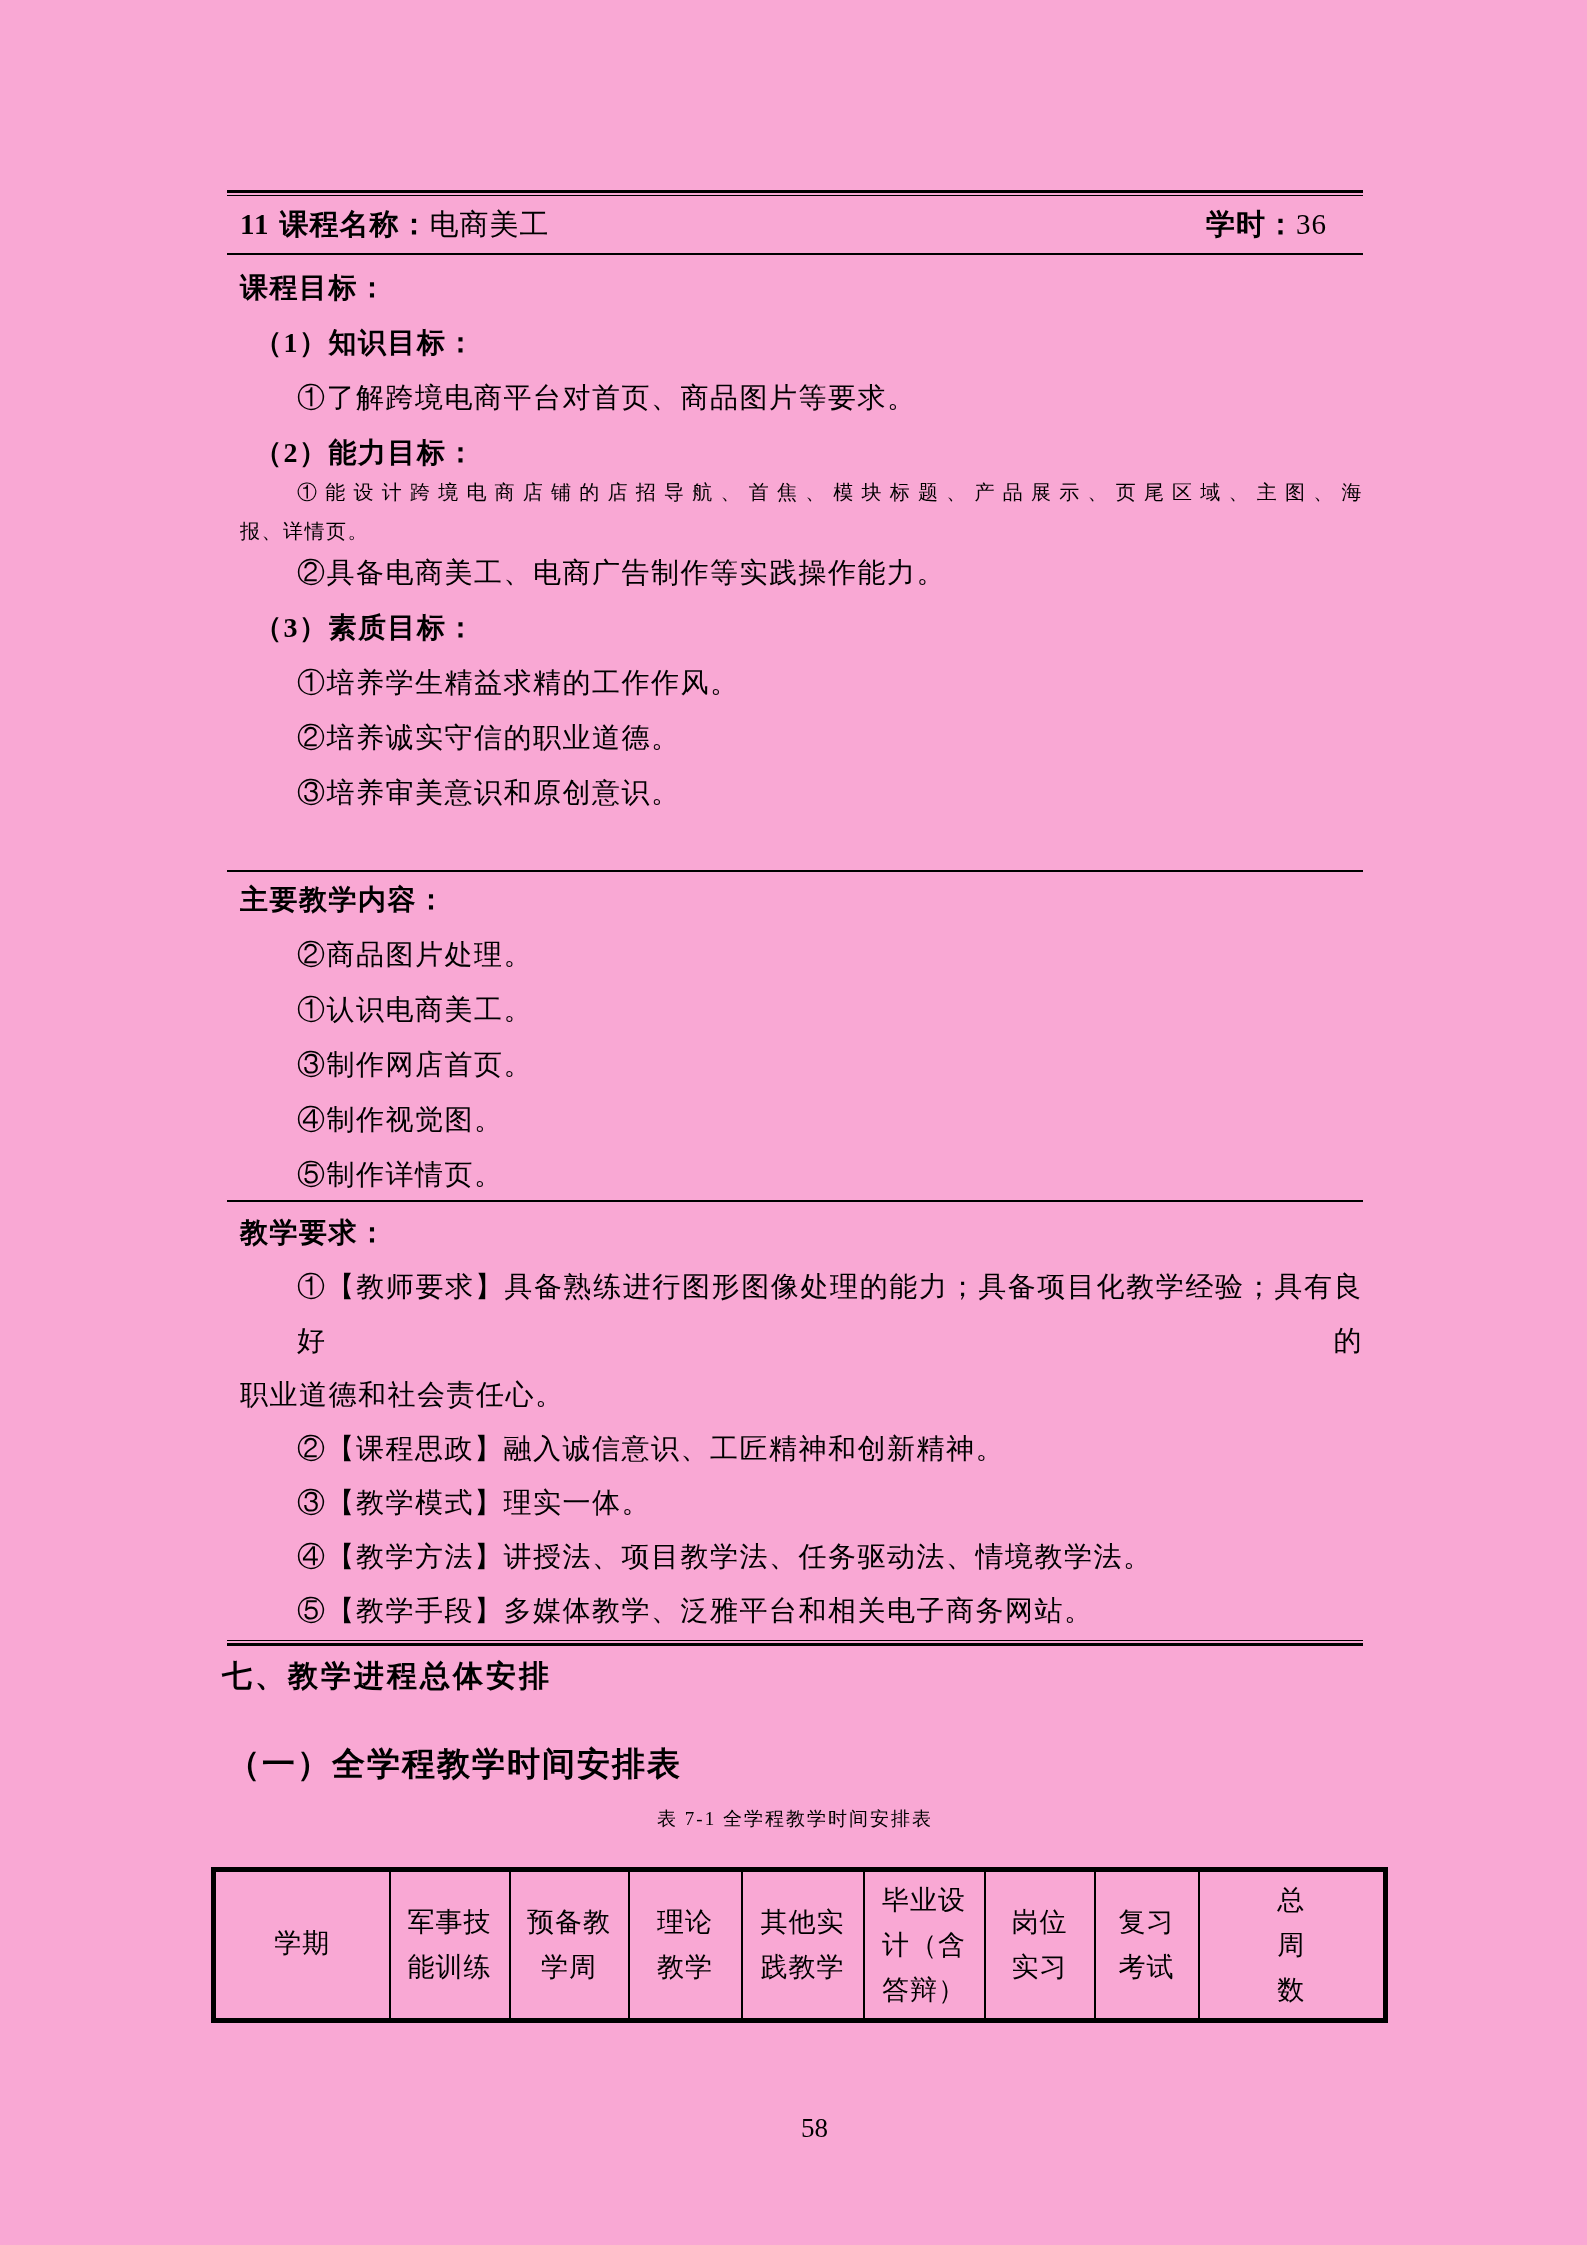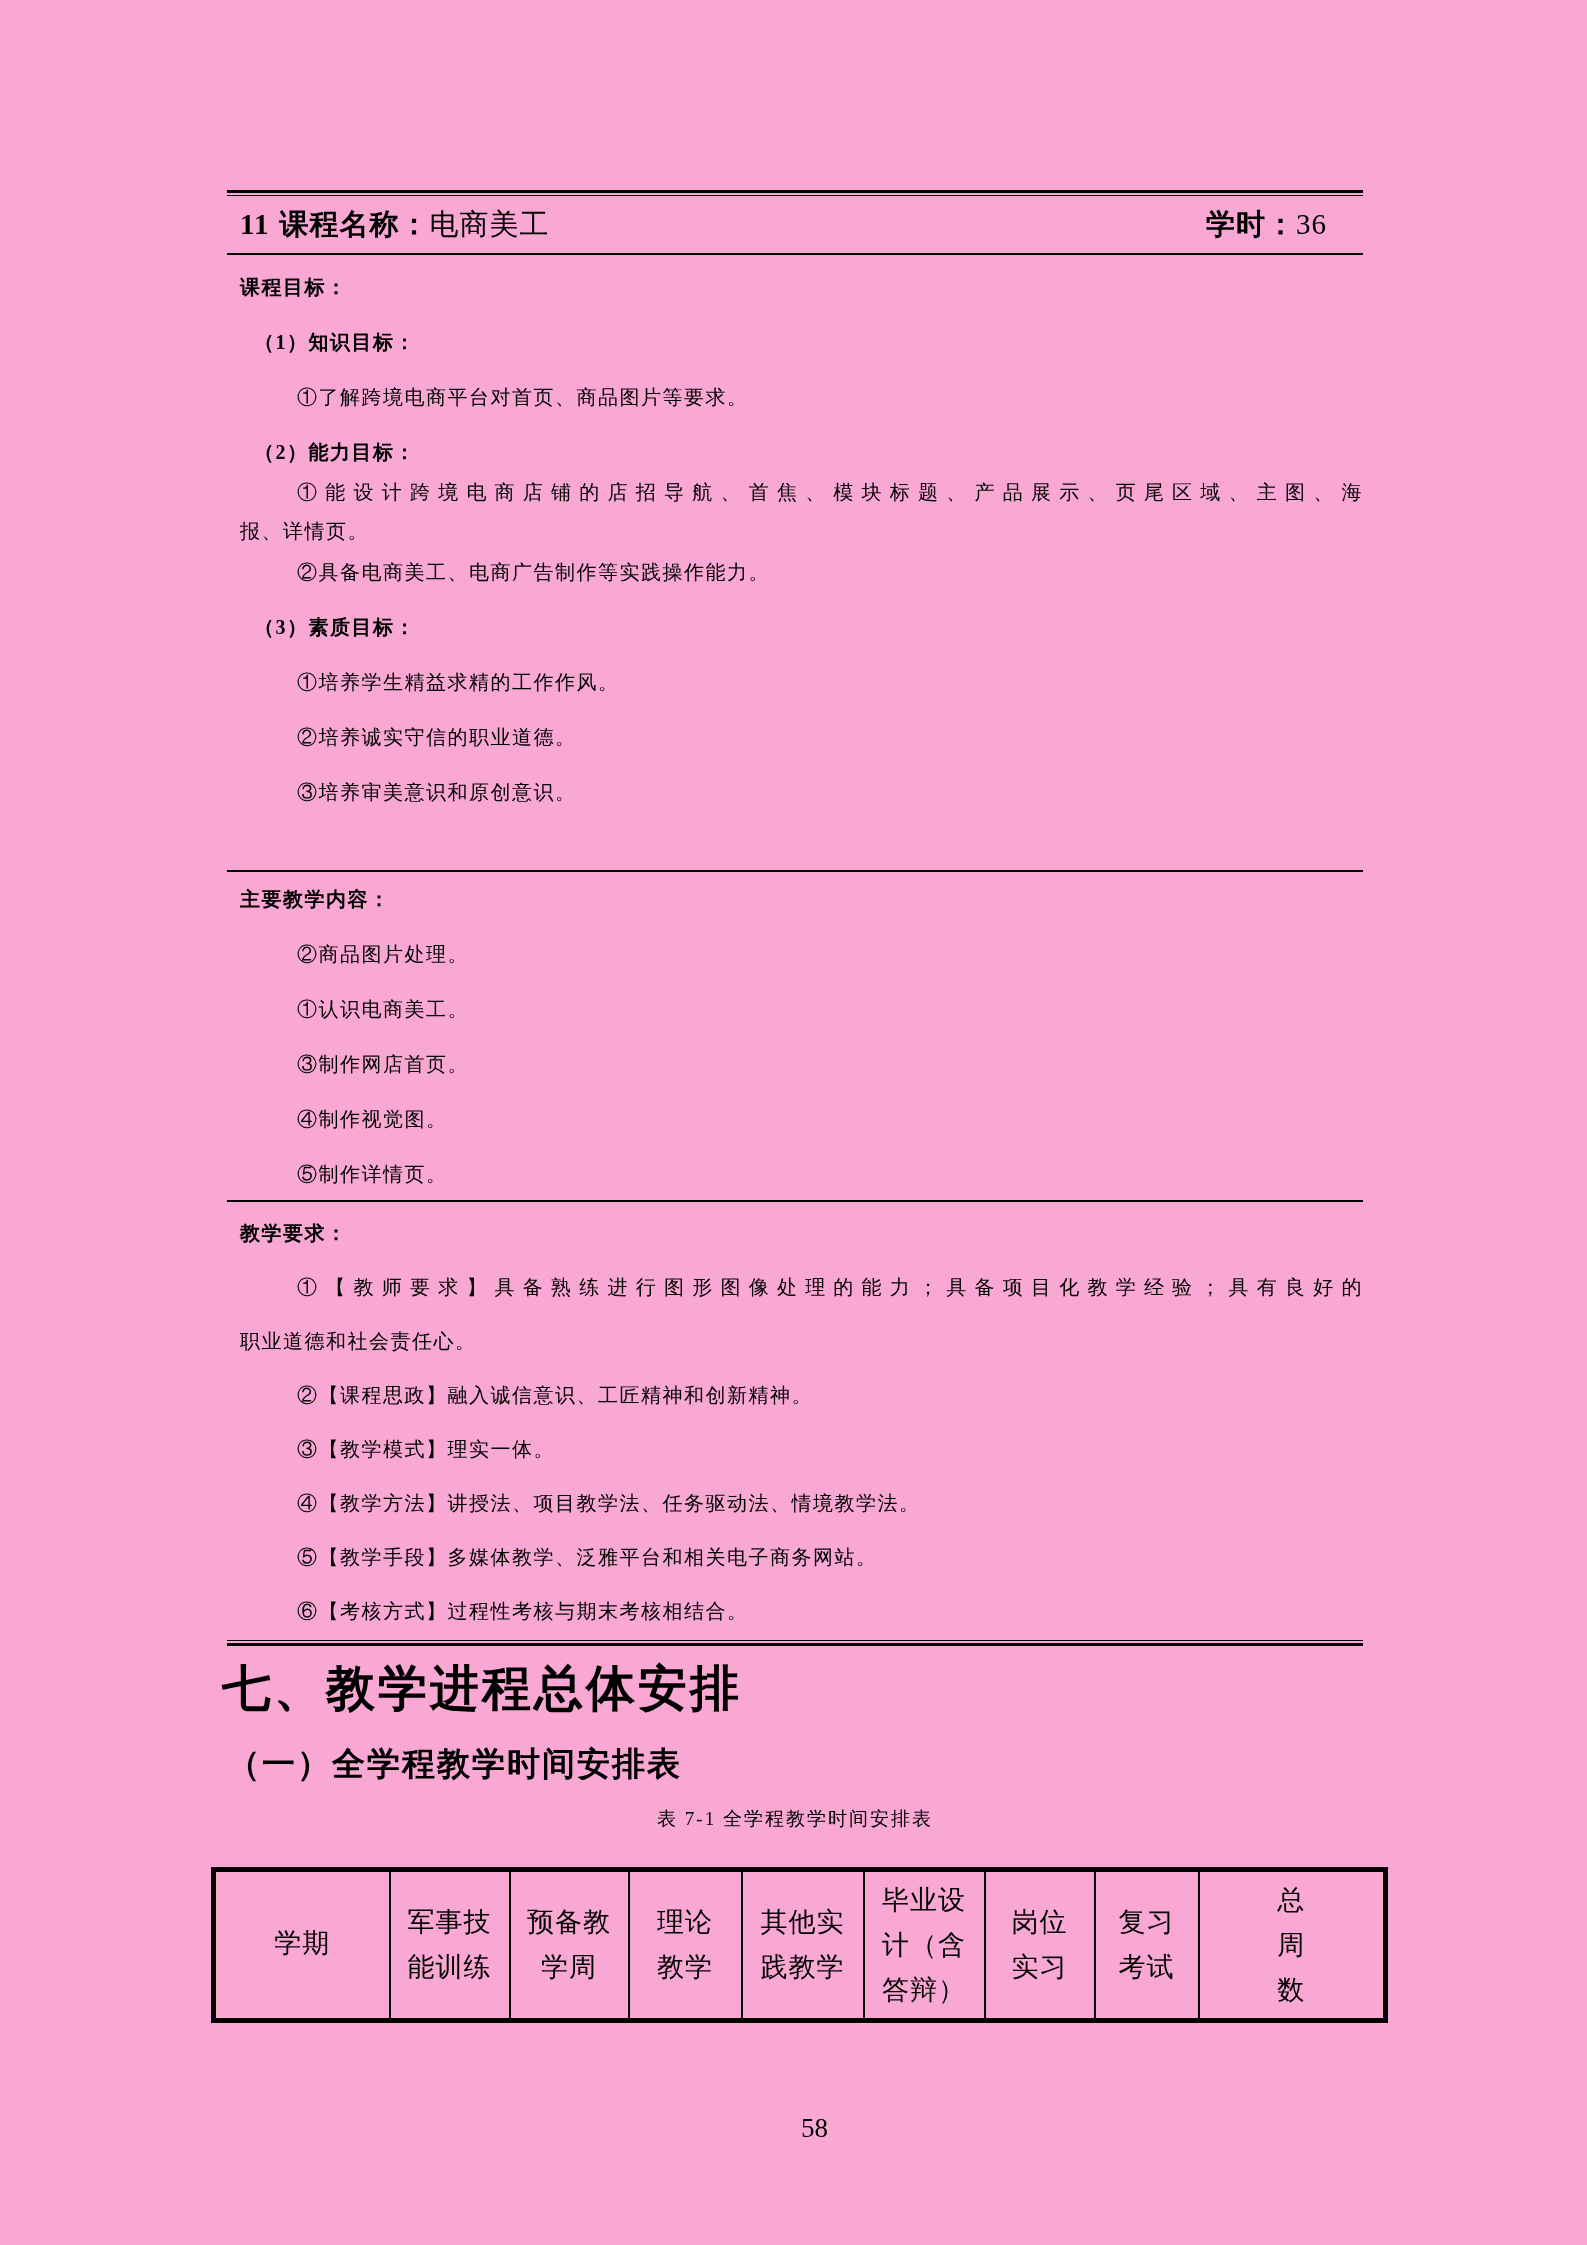--- a/index.html
+++ b/index.html
@@ -17,33 +17,33 @@
     height:57px;display:flex;align-items:center;justify-content:space-between;
     padding:0 36px 0 13px;border-bottom:2px solid #000;font-size:29px;letter-spacing:1px;
   }
   .bold{font-weight:bold;}
   .hdr-left .n{font-weight:bold;margin-right:10px;}
   .hdr-left .lbl{font-weight:bold;}
   .sec{overflow:hidden;}
   .secA{height:610px;padding-top:5px;border-bottom:2px solid #000;}
   .secB{height:328px;border-bottom:2px solid #000;}
   .secC{height:434px;padding-top:4px;}
-  .line{line-height:55px;font-size:20px;letter-spacing:1.5px;white-space:nowrap;}
+  .line{line-height:55px;font-size:28px;letter-spacing:1.5px;white-space:nowrap;}
   .secC .line{line-height:54px;}
   .hd{padding-left:13px;font-weight:bold;}
   .lbl3{padding-left:27px;font-weight:bold;}
   .it{padding-left:70px;}
   .cont{padding-left:13px;}
   .tight{margin:-7px 0 -6px;}
   .tight .tl{line-height:39px;font-size:20px;letter-spacing:1.5px;}
   .jfull{text-align:justify;text-align-last:justify;white-space:normal;}
   
   .h1{
     position:absolute;left:222px;top:1656px;font-family:"Liberation Sans","DejaVu Sans",sans-serif;
-    font-weight:bold;font-size:49px;letter-spacing:3px;
+    font-weight:bold;font-size:30px;letter-spacing:3px;
   }
   .h2{
     position:absolute;left:227px;top:1742px;font-family:"Liberation Sans","DejaVu Sans",sans-serif;
     font-weight:600;font-size:33px;letter-spacing:2px;
   }
   .caption{position:absolute;left:227px;top:1806px;width:1136px;text-align:center;font-size:19px;letter-spacing:2px;}
   
   .tbl-wrap{position:absolute;left:211px;top:1867px;}
   table.sched{border-collapse:collapse;table-layout:fixed;width:1174px;border:5px solid #000;}
   table.sched th{

